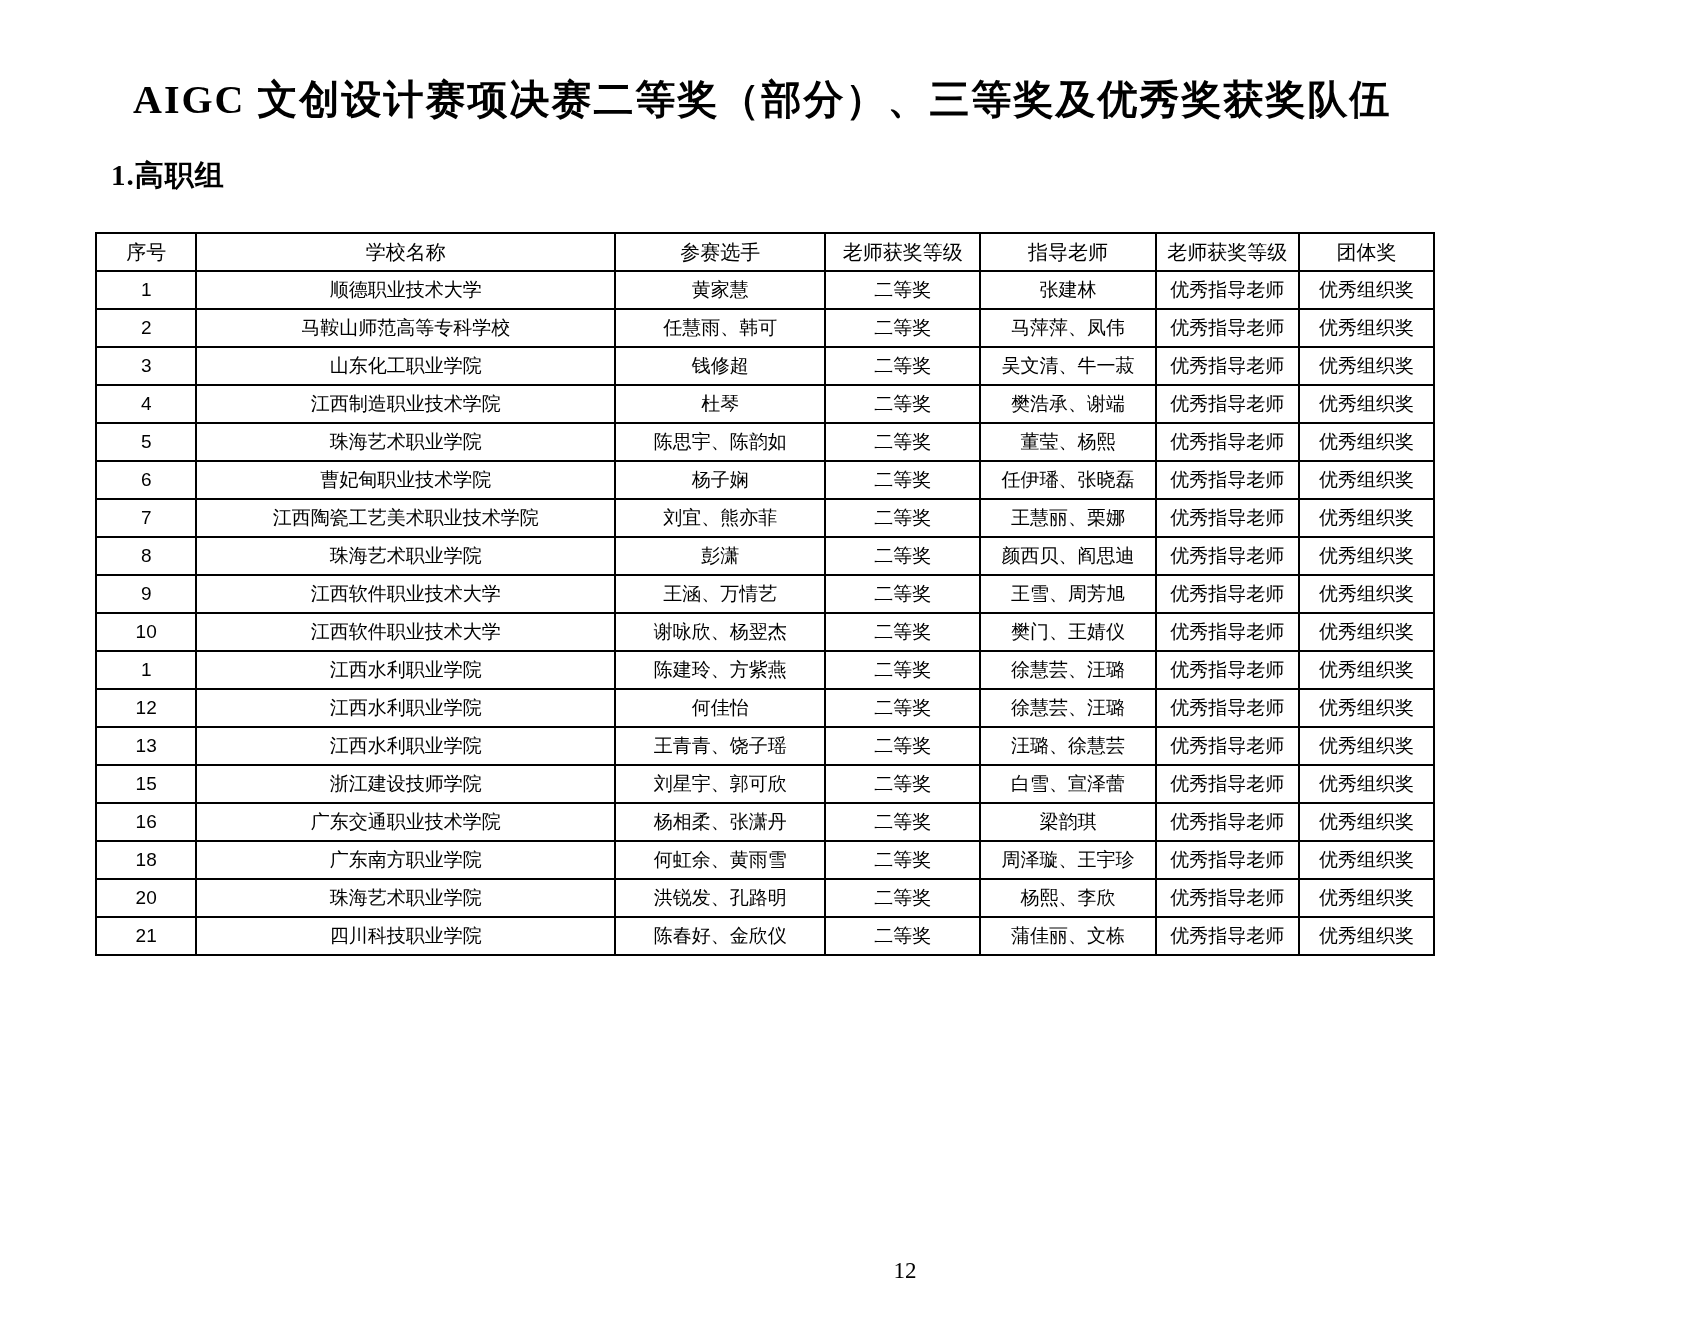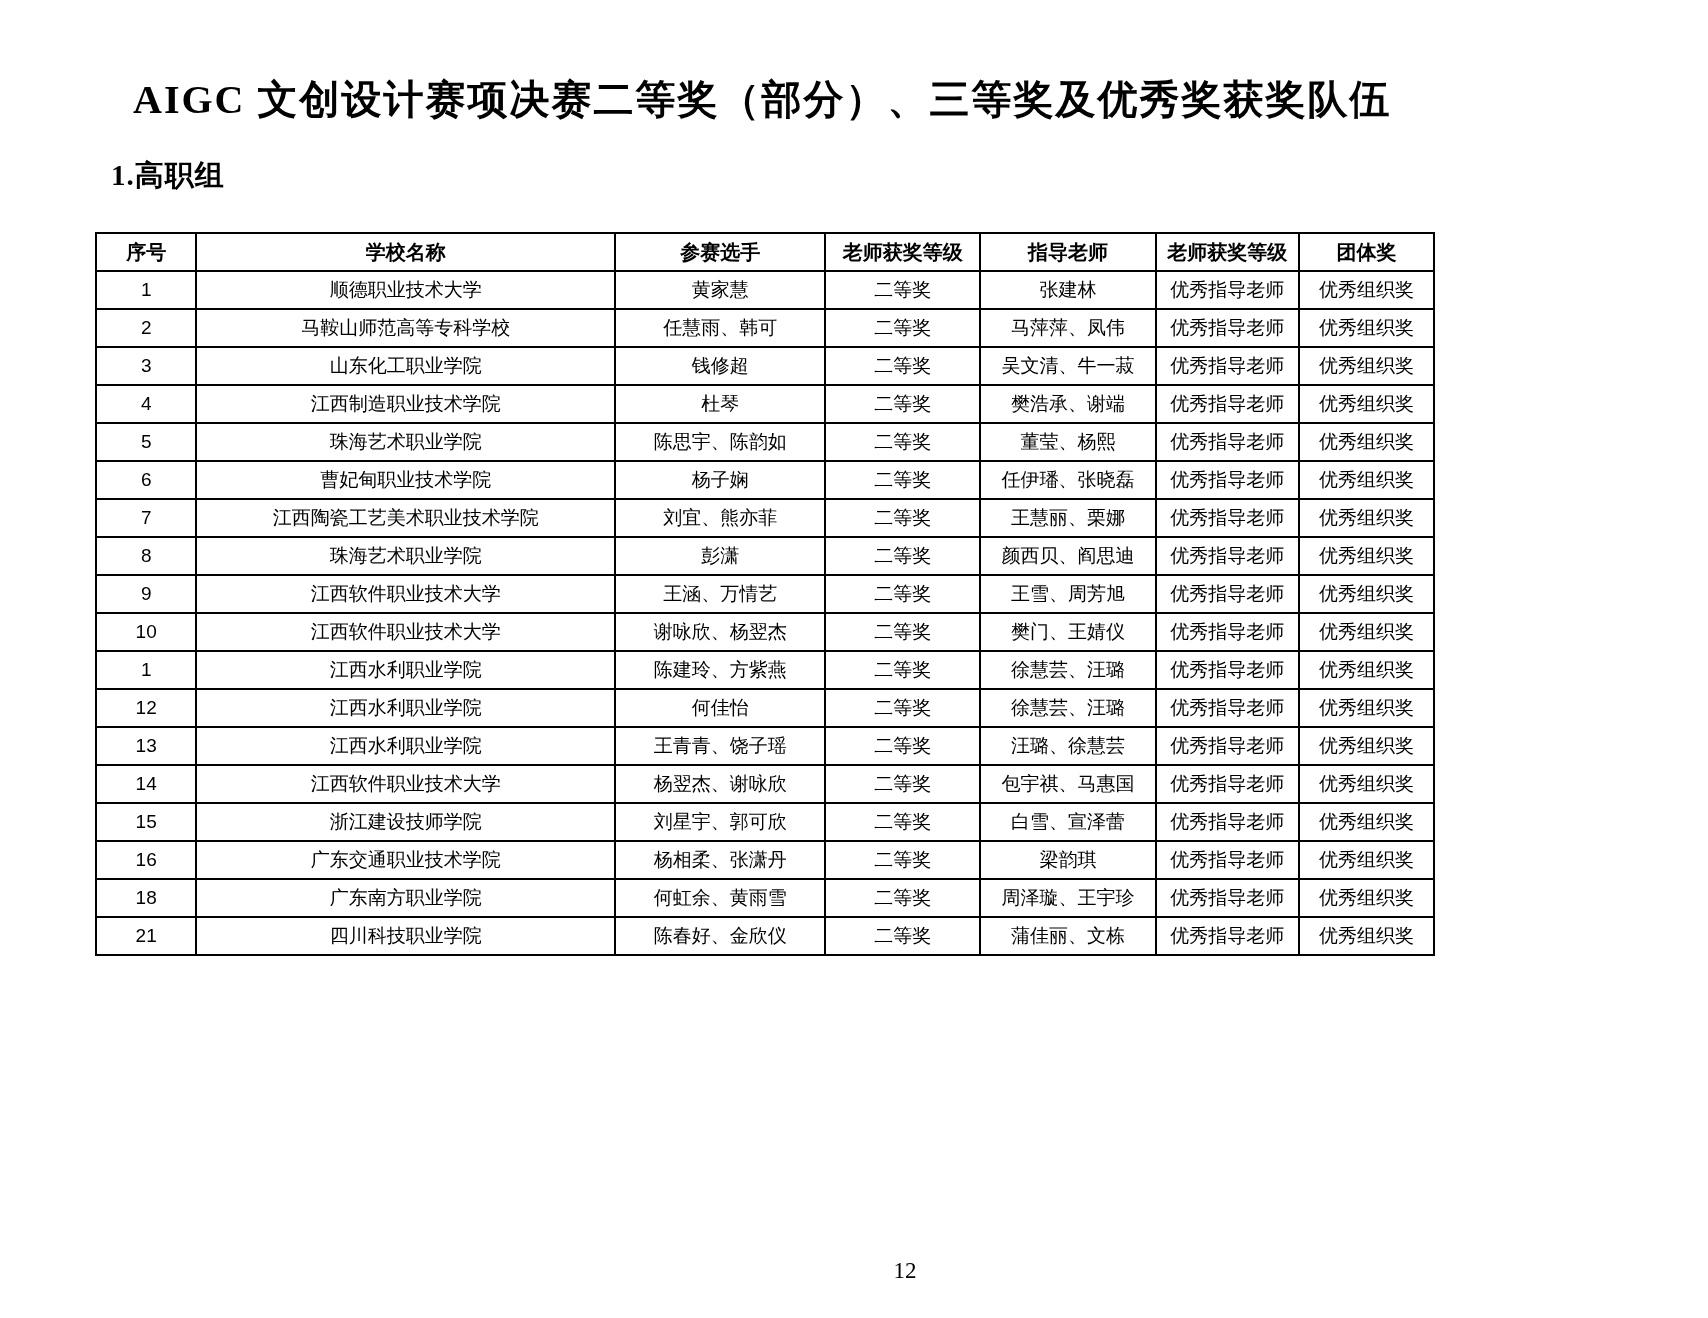--- a/index.html
+++ b/index.html
@@ -47,21 +47,21 @@
     border: 2px solid #000;
     text-align: center;
     vertical-align: middle;
     height: 36px;
     font-size: 19px;
     padding: 0 4px;
     overflow: hidden;
     white-space: nowrap;
   }
   table.awards th {
-    font-weight: bold;
+    font-weight: normal;
     font-size: 20px;
     border-radius: 10px;
   }
   .page-number {
     position: absolute;
     left: 0;
     top: 1258px;
     width: 1810px;
     text-align: center;
     font-family: "Liberation Serif", "DejaVu Serif", serif;
@@ -208,29 +208,20 @@
       <tr>
     <td>13</td>
     <td>江西水利职业学院</td>
     <td>王青青、饶子瑶</td>
     <td>二等奖</td>
     <td>汪璐、徐慧芸</td>
     <td>优秀指导老师</td>
     <td>优秀组织奖</td>
   </tr>
       <tr>
-    <td>14</td>
-    <td>江西软件职业技术大学</td>
-    <td>杨翌杰、谢咏欣</td>
-    <td>二等奖</td>
-    <td>包宇祺、马惠国</td>
-    <td>优秀指导老师</td>
-    <td>优秀组织奖</td>
-  </tr>
-      <tr>
     <td>15</td>
     <td>浙江建设技师学院</td>
     <td>刘星宇、郭可欣</td>
     <td>二等奖</td>
     <td>白雪、宣泽蕾</td>
     <td>优秀指导老师</td>
     <td>优秀组织奖</td>
   </tr>
       <tr>
     <td>16</td>
@@ -244,20 +235,29 @@
       <tr>
     <td>18</td>
     <td>广东南方职业学院</td>
     <td>何虹余、黄雨雪</td>
     <td>二等奖</td>
     <td>周泽璇、王宇珍</td>
     <td>优秀指导老师</td>
     <td>优秀组织奖</td>
   </tr>
       <tr>
+    <td>20</td>
+    <td>珠海艺术职业学院</td>
+    <td>洪锐发、孔路明</td>
+    <td>二等奖</td>
+    <td>杨熙、李欣</td>
+    <td>优秀指导老师</td>
+    <td>优秀组织奖</td>
+  </tr>
+      <tr>
     <td>21</td>
     <td>四川科技职业学院</td>
     <td>陈春好、金欣仪</td>
     <td>二等奖</td>
     <td>蒲佳丽、文栋</td>
     <td>优秀指导老师</td>
     <td>优秀组织奖</td>
   </tr>
     </tbody>
 </table>

